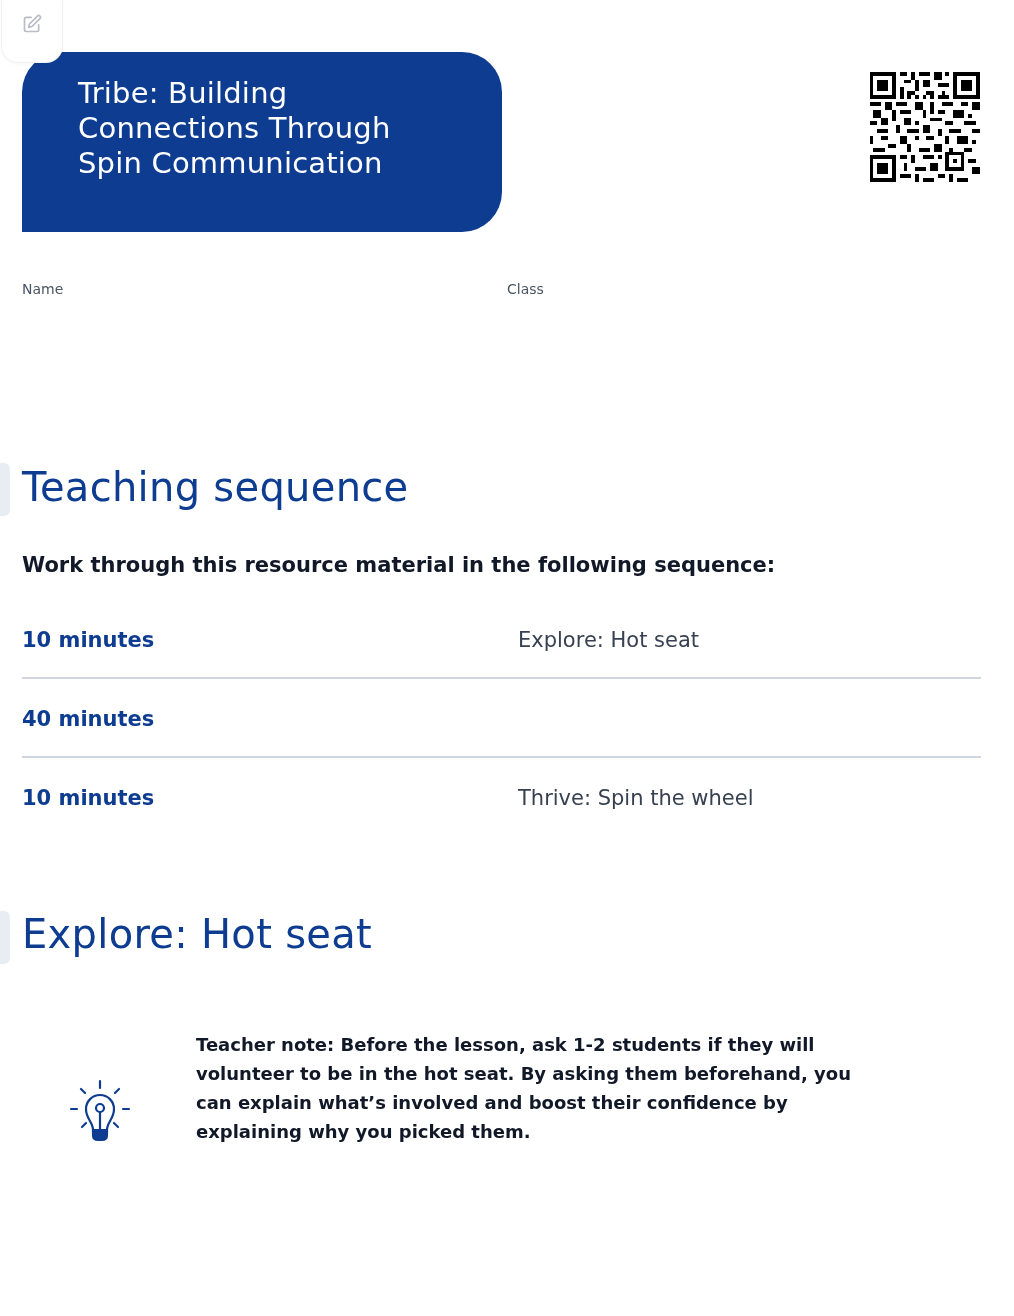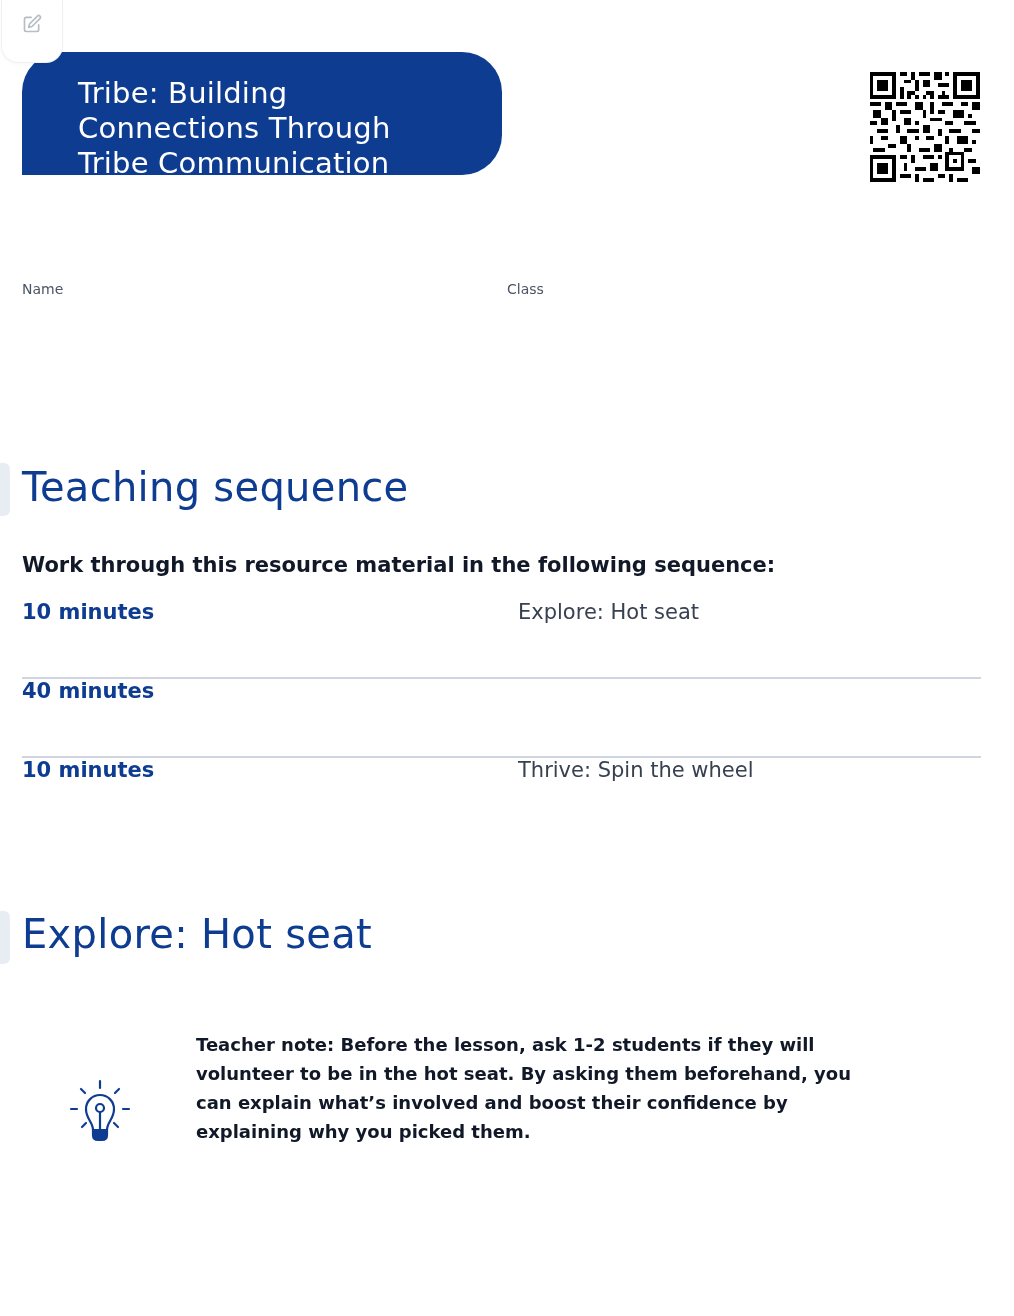--- a/index.html
+++ b/index.html
@@ -16,21 +16,21 @@
     .edit-tab {
       position: absolute; left: 2px; top: 0; width: 60px; height: 62px;
       background: #ffffff; border-radius: 0 0 16px 16px;
       box-shadow: 0 0 0 1px #eef0f4, 0 2px 4px rgba(0,0,0,0.04);
       display: flex; align-items: flex-start; justify-content: center;
       padding-top: 14px; z-index: 2;
     }
     .edit-tab svg { width: 20px; height: 20px; }
 
     .title-banner {
-      position: absolute; left: 22px; top: 52px; width: 480px; height: 123px;
+      position: absolute; left: 22px; top: 52px; width: 480px; height: 180px;
       background: #0d3c91;
       border-radius: 40px 40px 40px 0;
       padding: 24px 20px 0 56px;
     }
     .title-banner .title {
       color: #ffffff; font-size: 29px; line-height: 35px; font-weight: normal;
       letter-spacing: 0.2px;
     }
 
     .qr {
@@ -50,21 +50,21 @@
       position: absolute; left: 22px; font-size: 40px; font-weight: normal; color: #0d3c91;
       letter-spacing: 0.3px;
     }
 
     .intro {
       position: absolute; left: 22px; top: 553px; font-size: 21px; font-weight: bold; color: #111827;
     }
 
     .seq-table { position: absolute; left: 22px; top: 600px; width: 959px; }
     .seq-row {
-      height: 79px; display: flex; position: relative;
+      height: 79px; display: flex; align-items: center; position: relative;
     }
     .seq-row.divider::after {
       content: ""; position: absolute; left: 0; right: 0; bottom: 0; height: 2px; background: #cfd5e1;
     }
     .seq-row .dur { width: 496px; font-size: 21px; font-weight: bold; color: #0d3c91; padding-top: 0; }
     .seq-row .act { font-size: 21px; color: #374151; }
 
     .note {
       position: absolute; left: 60px; top: 1030px; width: 800px; display: flex;
     }
@@ -81,21 +81,21 @@
   <div class="edit-tab">
     <svg viewBox="0 0 24 24" fill="none" stroke="#b8bcc6" stroke-width="2" stroke-linecap="round" stroke-linejoin="round">
       <path d="M11 4H5a2 2 0 0 0-2 2v13a2 2 0 0 0 2 2h13a2 2 0 0 0 2-2v-6"></path>
       <path d="M18.5 2.5a2.1 2.1 0 0 1 3 3L12 15l-4 1 1-4z"></path>
     </svg>
   </div>
 
   <div class="title-banner">
     <div class="title">Tribe: Building</div>
     <div class="title">Connections Through</div>
-    <div class="title">Tribe Communication</div>
+    <div class="title">Spin Communication</div>
   </div>
 
   <svg class="qr" viewBox="0 0 29 29" shape-rendering="crispEdges">
     <rect x="0" y="0" width="29" height="29" fill="#fff"></rect>
     <g fill="#000">
 
       <path d="M0 0h7v7h-7z M1 1v5h5v-5z M2 2h3v3h-3z" fill-rule="evenodd"></path>
       <path d="M22 0h7v7h-7z M23 1v5h5v-5z M24 2h3v3h-3z" fill-rule="evenodd"></path>
       <path d="M0 22h7v7h-7z M1 23v5h5v-5z M2 24h3v3h-3z" fill-rule="evenodd"></path>
 

